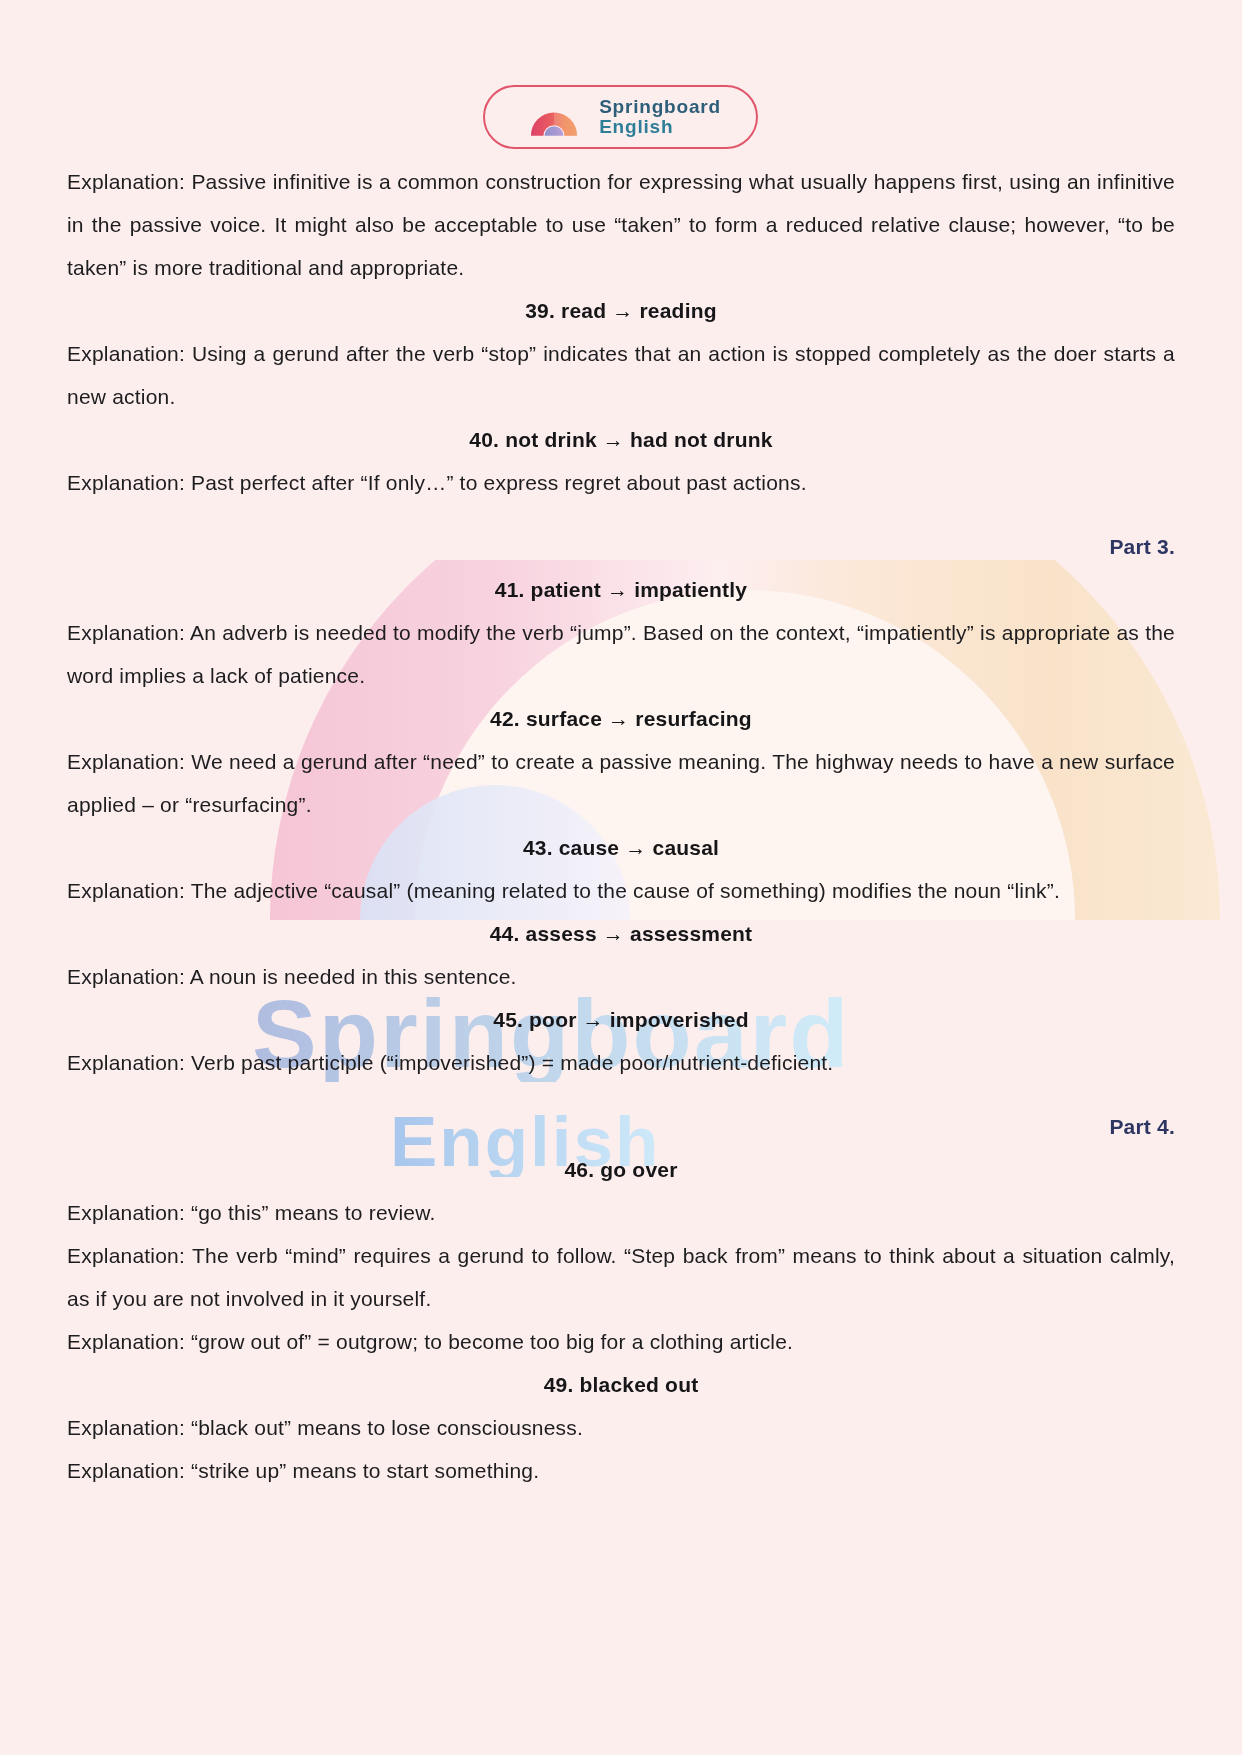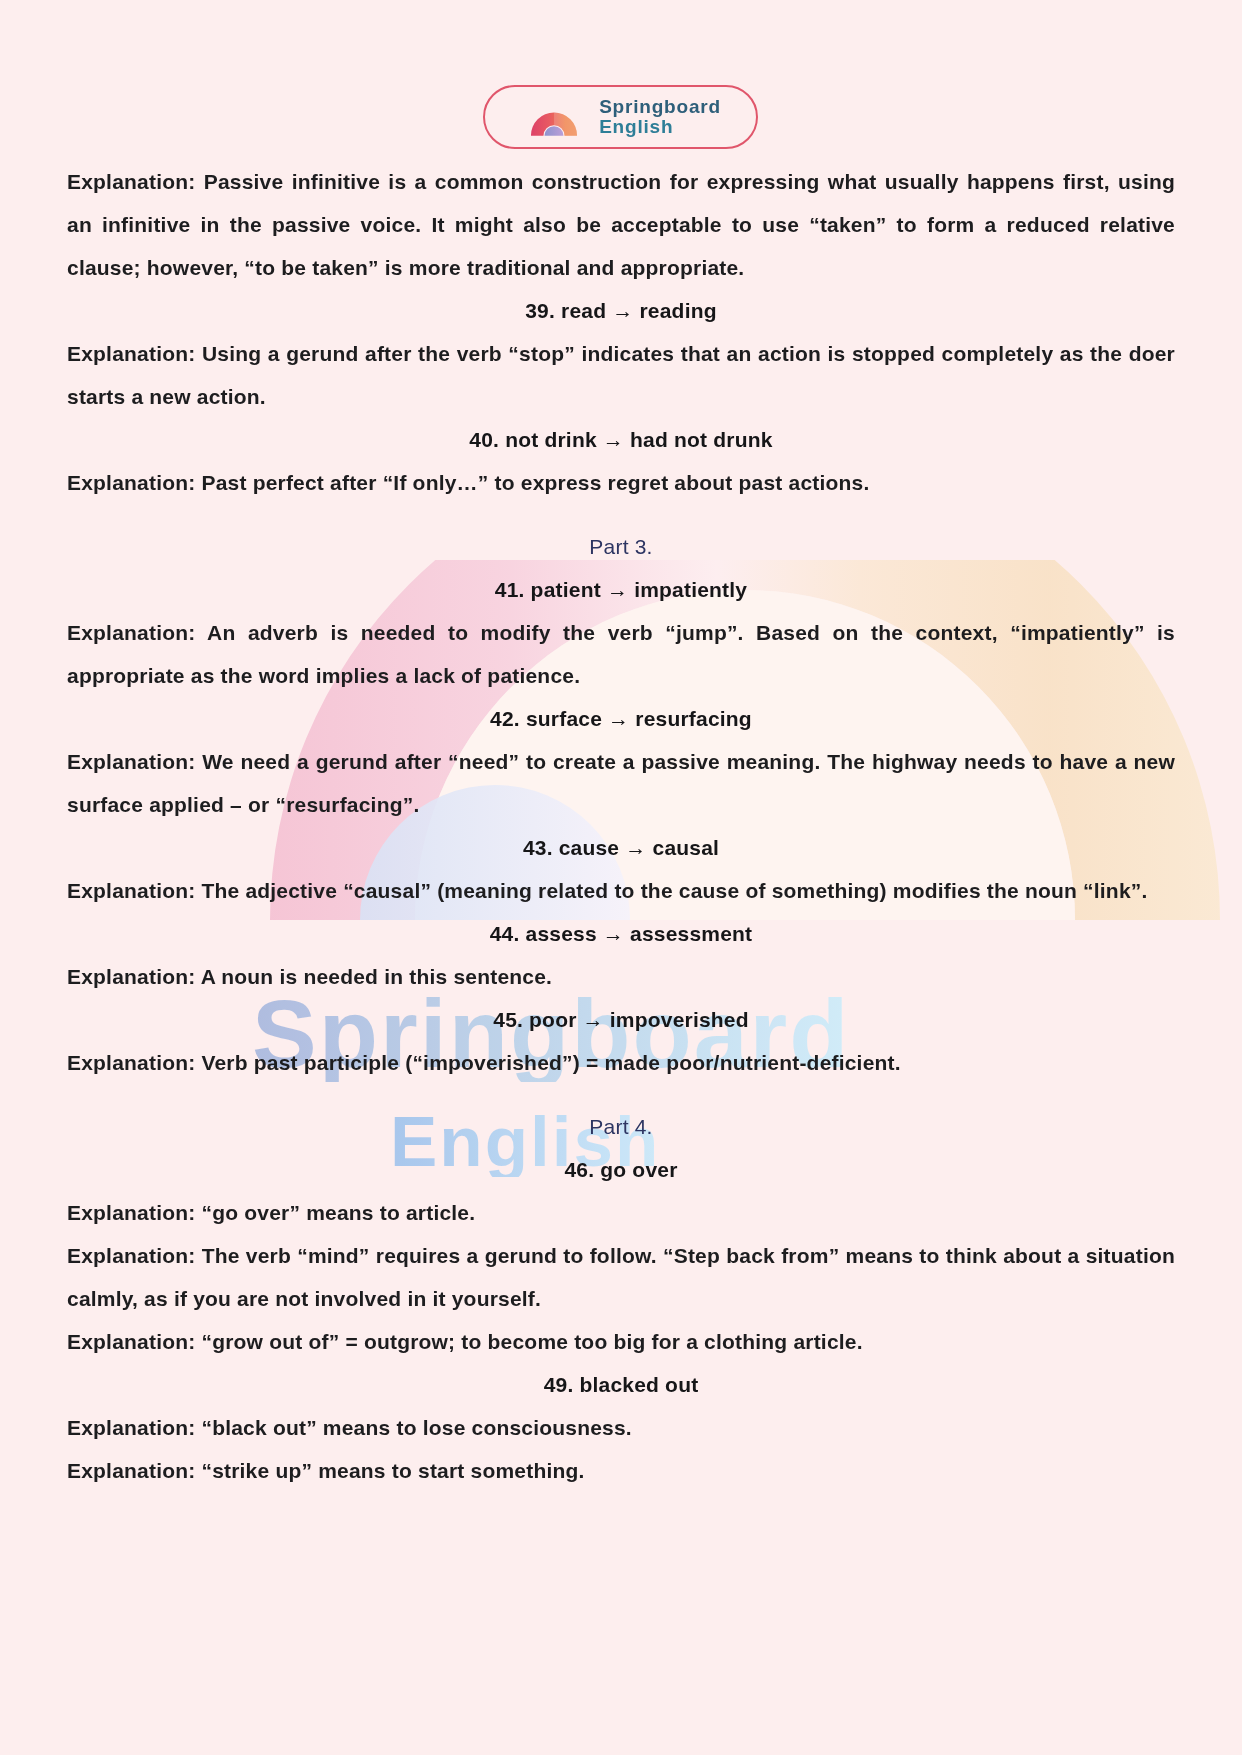--- a/index.html
+++ b/index.html
@@ -50,24 +50,23 @@
   .logo-text .l1{color:var(--logo-line1);}
   .logo-text .l2{color:var(--logo-line2);}
 
   
   main{
     position:absolute;left:67px;top:160px;width:1108px;z-index:2;
   }
   main p{
     font-size:21px;line-height:43px;letter-spacing:.2px;
     text-align:justify;
-    font-weight:bold;
   }
   main p.heading{font-weight:bold;text-align:center;color:#161618;}
-  main p.part{font-weight:normal;text-align:center;color:var(--part-color);margin-top:21px;}
+  main p.part{font-weight:bold;text-align:right;color:var(--part-color);margin-top:21px;}
 </style>
 </head>
 <body>
 
 <svg class="wm-arch" viewBox="0 0 1000 360" preserveAspectRatio="none" aria-hidden="true">
   <defs>
     <linearGradient id="wmRing" x1="0" y1="0" x2="1" y2="0">
       <stop offset="0" stop-color="#f4bed1"></stop>
       <stop offset=".25" stop-color="#f7cfdd"></stop>
       <stop offset=".47" stop-color="#fdeef0"></stop>
@@ -124,19 +123,19 @@
     <p class="heading">42. surface → resurfacing</p>
     <p class="para">Explanation: We need a gerund after “need” to create a passive meaning. The highway needs to have a new surface applied – or “resurfacing”.</p>
     <p class="heading">43. cause → causal</p>
     <p class="para">Explanation: The adjective “causal” (meaning related to the cause of something) modifies the noun “link”.</p>
     <p class="heading">44. assess → assessment</p>
     <p class="para">Explanation: A noun is needed in this sentence.</p>
     <p class="heading">45. poor → impoverished</p>
     <p class="para">Explanation: Verb past participle (“impoverished”) = made poor/nutrient-deficient.</p>
     <p class="part">Part 4.</p>
     <p class="heading">46. go over</p>
-    <p class="para">Explanation: “go over” means to article.</p>
+    <p class="para">Explanation: “go this” means to review.</p>
     <p class="para">Explanation: The verb “mind” requires a gerund to follow. “Step back from” means to think about a situation calmly, as if you are not involved in it yourself.</p>
     <p class="para">Explanation: “grow out of” = outgrow; to become too big for a clothing article.</p>
     <p class="heading">49. blacked out</p>
     <p class="para">Explanation: “black out” means to lose consciousness.</p>
     <p class="para">Explanation: “strike up” means to start something.</p>
   </main>
 
 </body></html>

